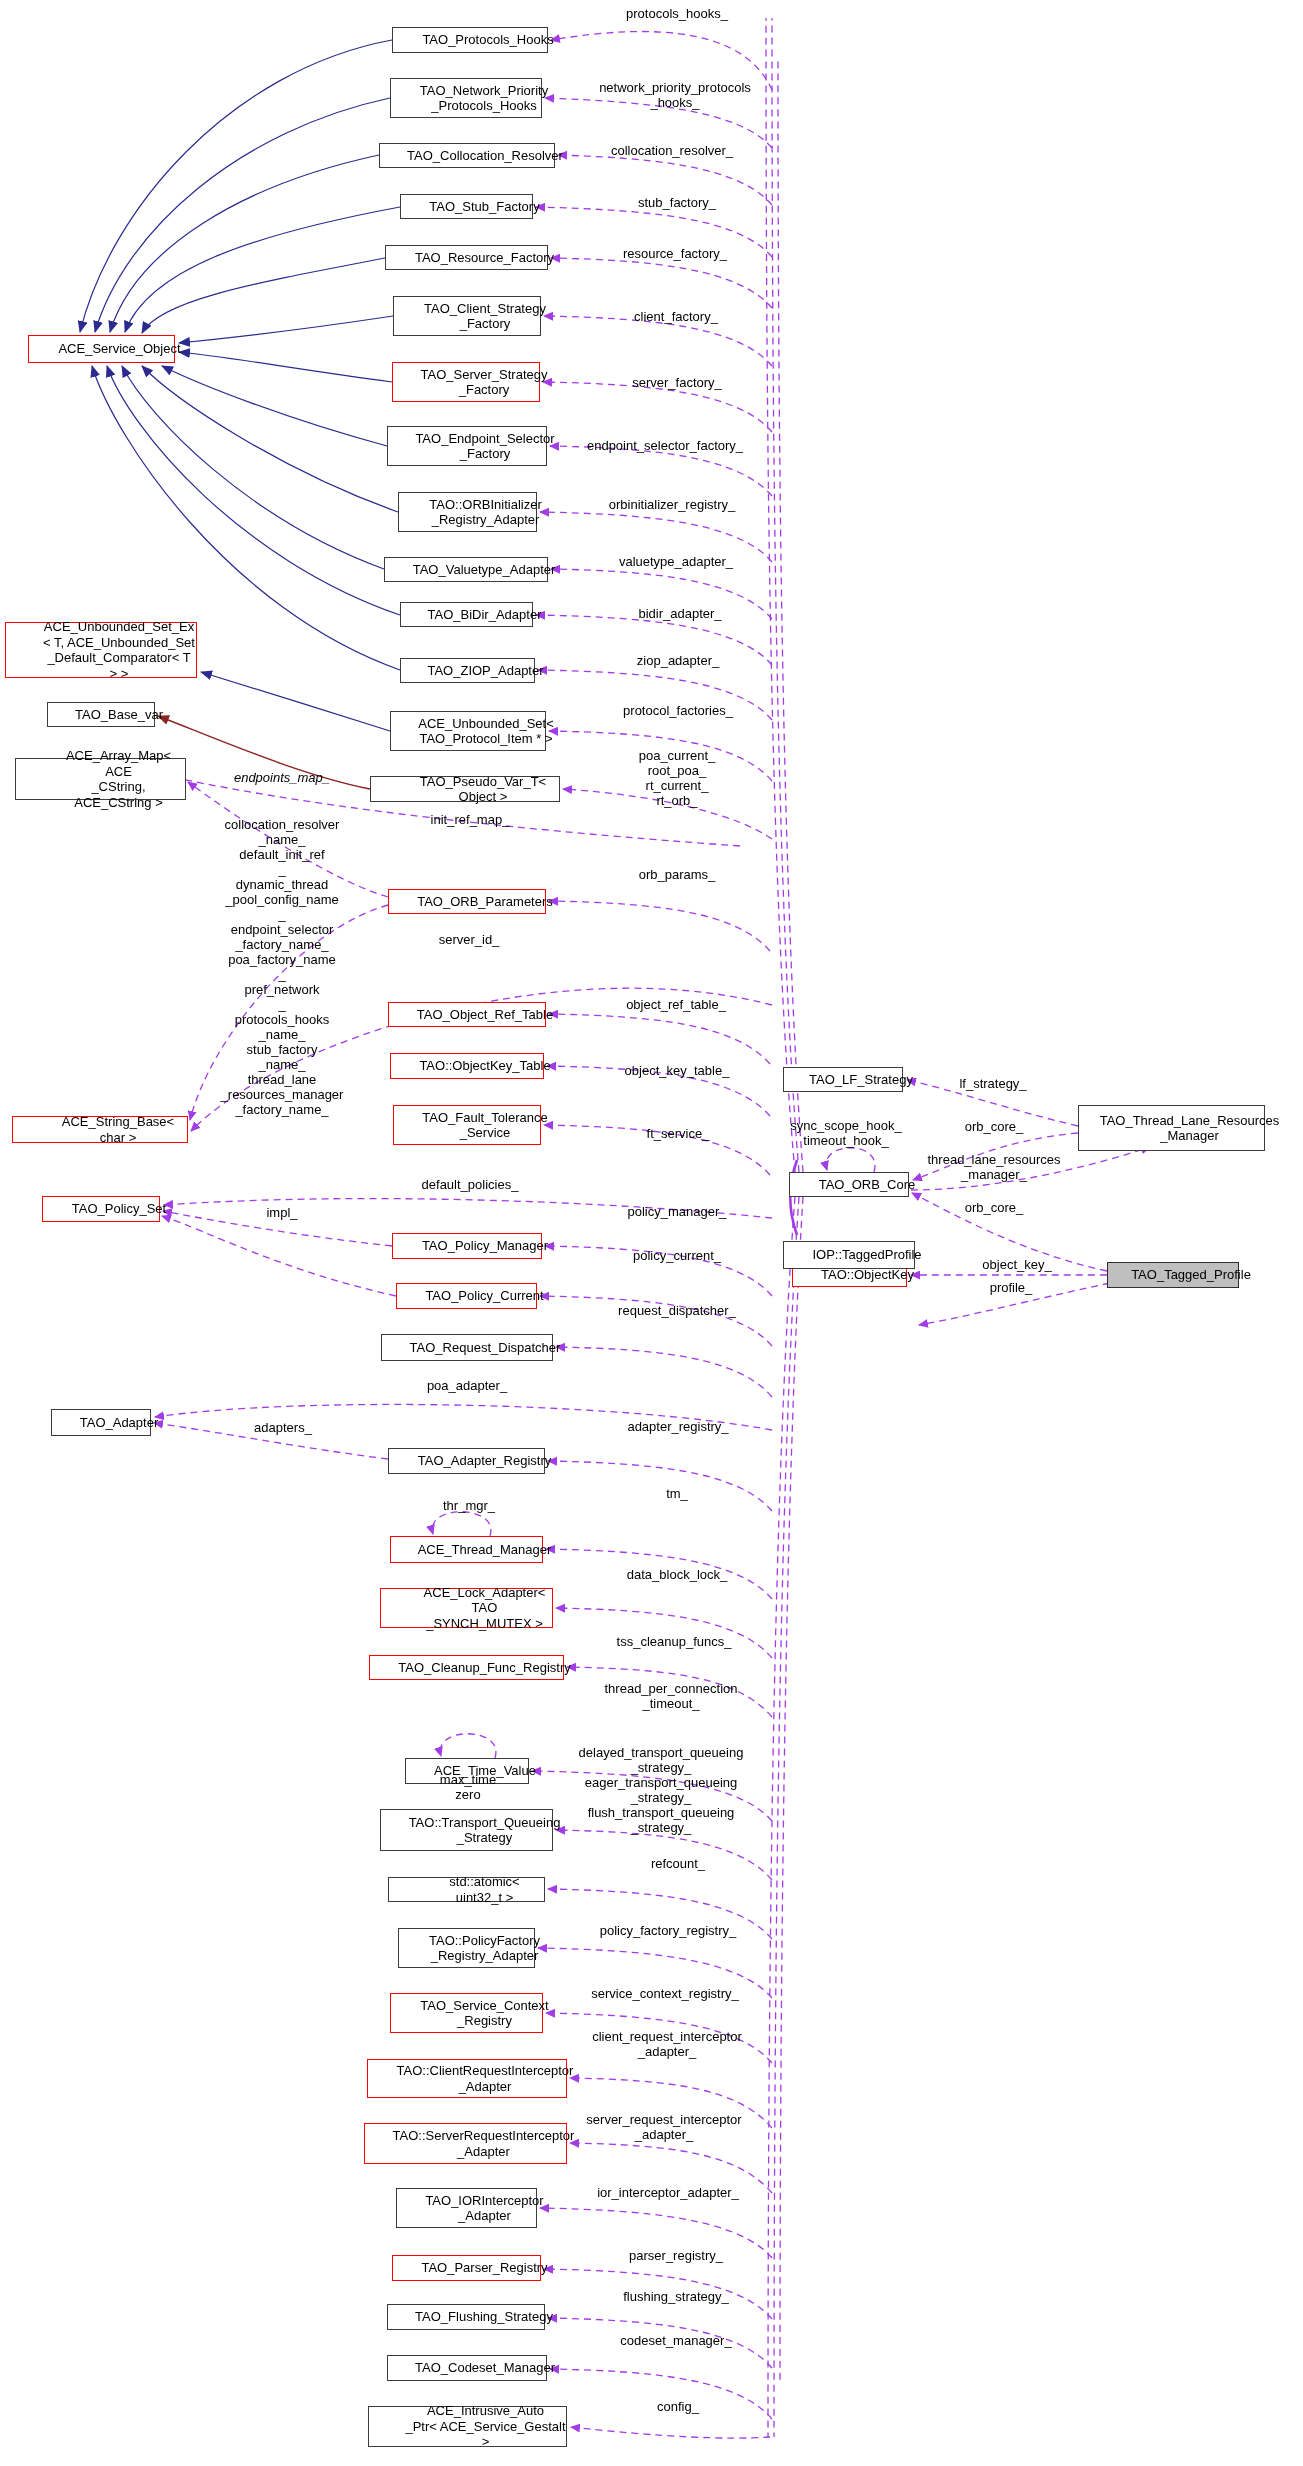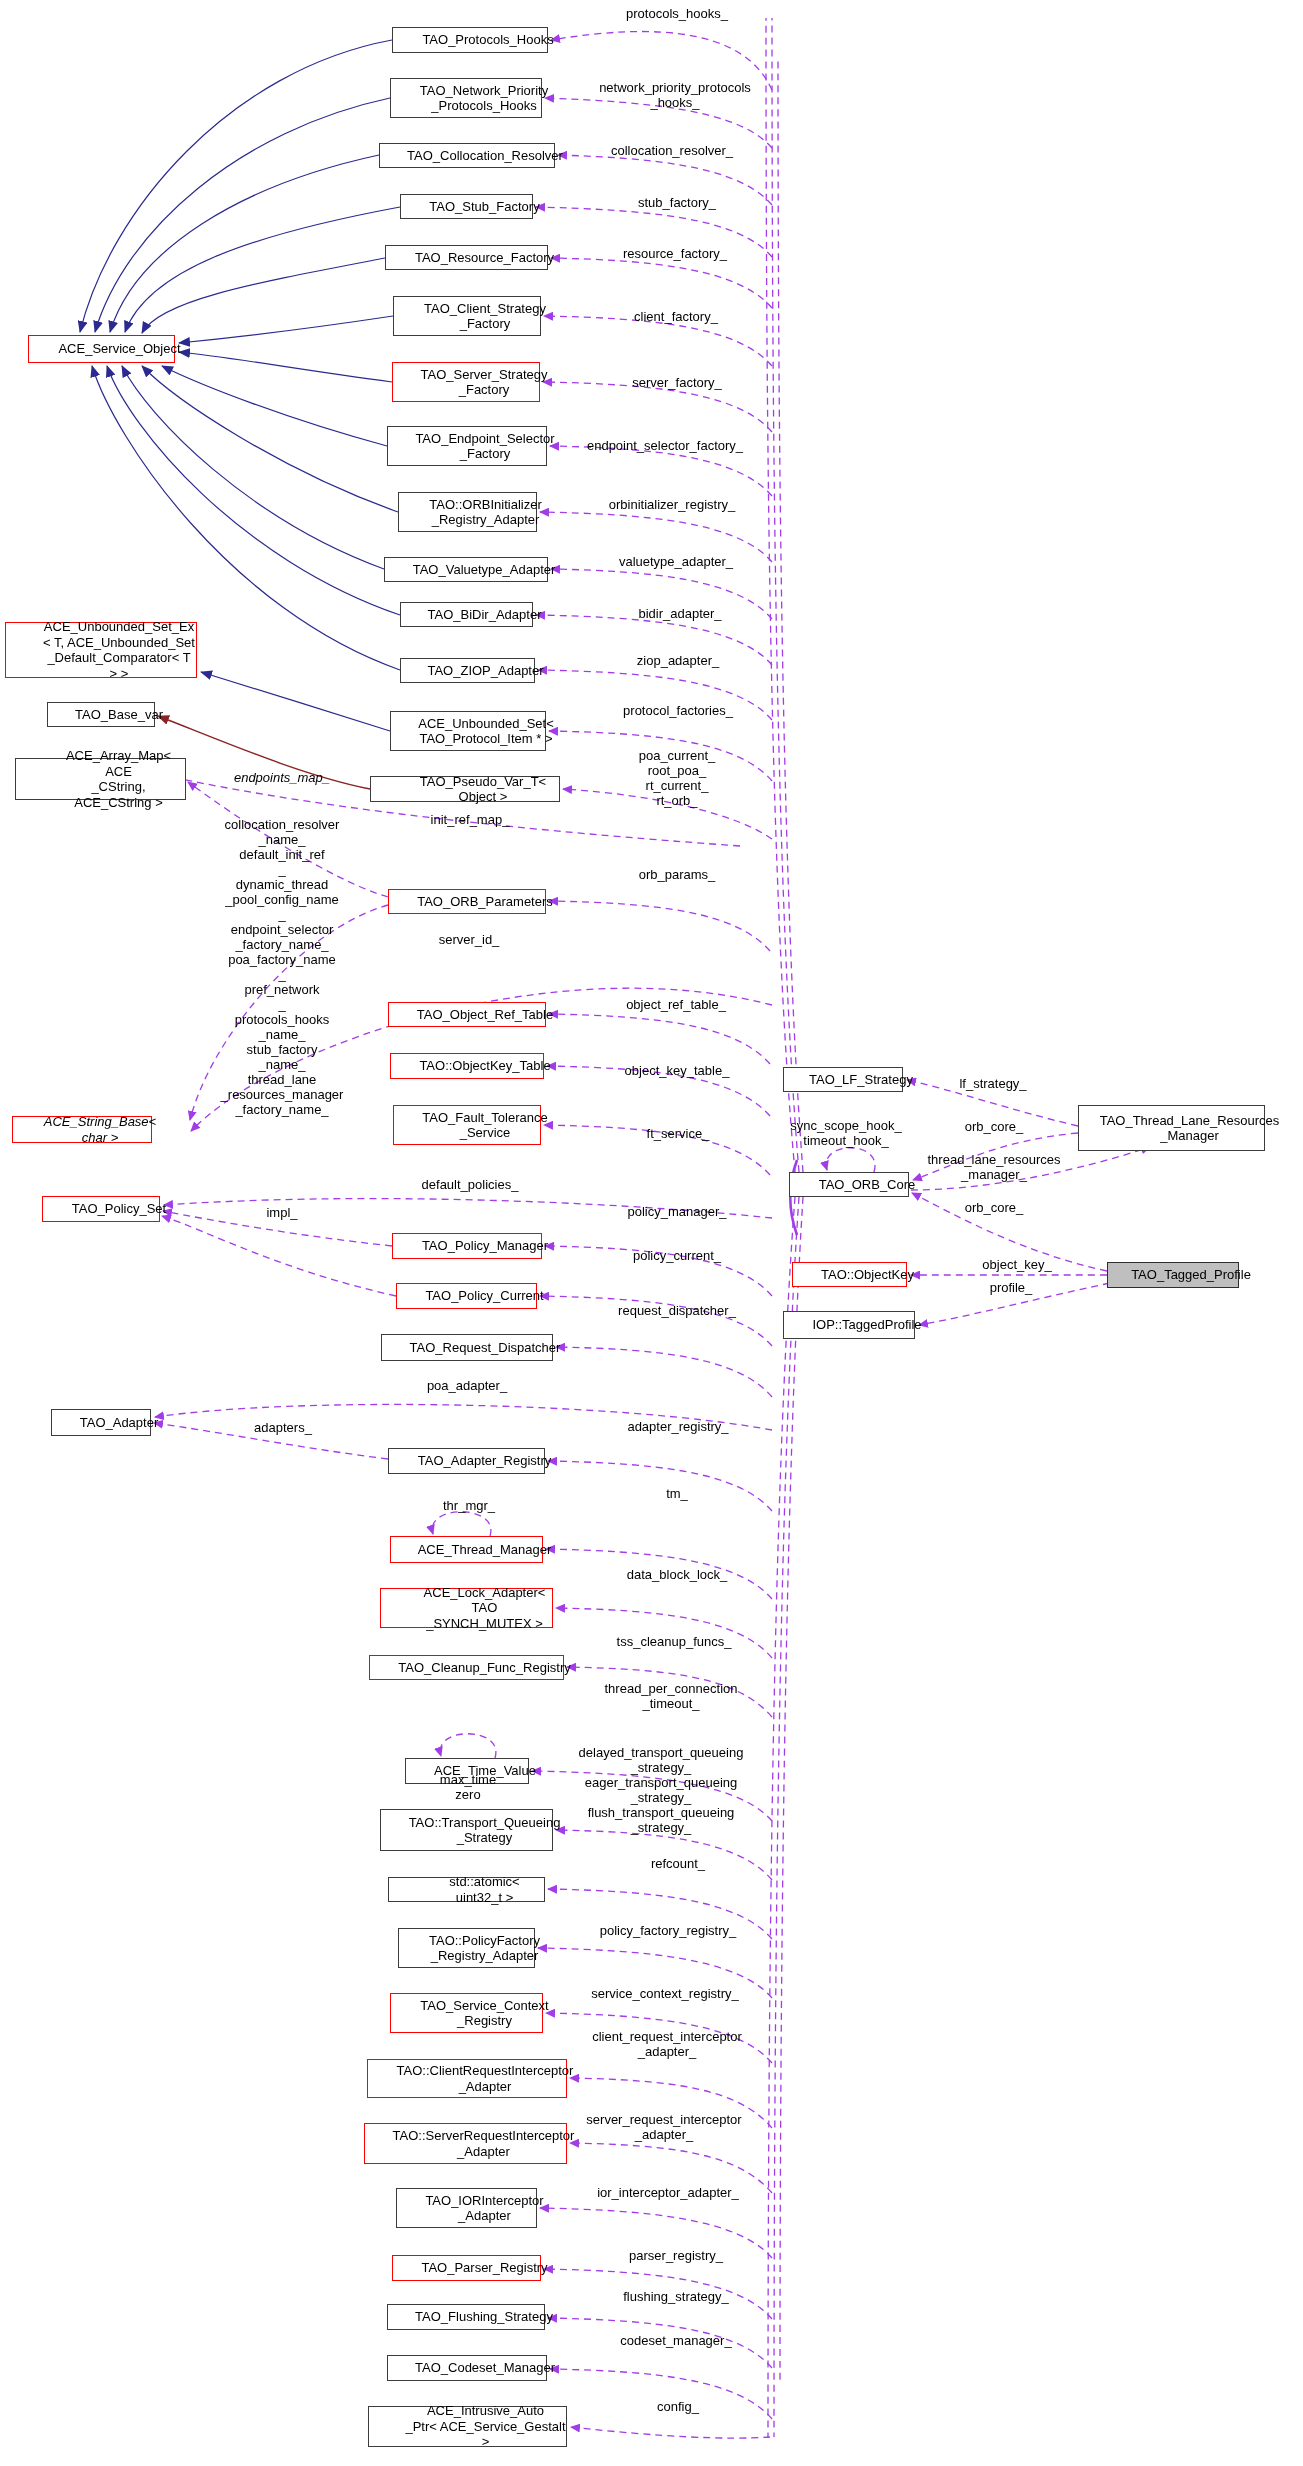--- a/index.html
+++ b/index.html
@@ -113,21 +113,21 @@
       <path d="M370,789 C300,775 220,740 158,716" class="darkred" marker-end="url(#arr-darkred)"></path>
     </svg>
   <div id="nodes">
       <div class="node red" style="left: 28px; top: 335px; width: 147px; height: 28px;">ACE_Service_Object</div>
       <div class="node red" style="left: 5px; top: 622px; width: 192px; height: 56px;">ACE_Unbounded_Set_Ex
 &lt; T, ACE_Unbounded_Set
 _Default_Comparator&lt; T &gt; &gt;</div>
       <div class="node" style="left: 47px; top: 702px; width: 108px; height: 25px;">TAO_Base_var</div>
       <div class="node" style="left: 15px; top: 758px; width: 171px; height: 42px;">ACE_Array_Map&lt; ACE
 _CString, ACE_CString &gt;</div>
-      <div class="node red" style="left: 12px; top: 1116px; width: 140px; height: 27px; font-style: italic;">ACE_String_Base&lt; char &gt;</div>
+      <div class="node red" style="left: 12px; top: 1116px; width: 176px; height: 27px;">ACE_String_Base&lt; char &gt;</div>
       <div class="node red" style="left: 42px; top: 1196px; width: 118px; height: 26px;">TAO_Policy_Set</div>
       <div class="node" style="left: 51px; top: 1409px; width: 100px; height: 27px;">TAO_Adapter</div>
       <div class="node" style="left: 392px; top: 27px; width: 156px; height: 26px;">TAO_Protocols_Hooks</div>
       <div class="node" style="left: 390px; top: 78px; width: 152px; height: 40px;">TAO_Network_Priority
 _Protocols_Hooks</div>
       <div class="node" style="left: 379px; top: 143px; width: 176px; height: 25px;">TAO_Collocation_Resolver</div>
       <div class="node" style="left: 400px; top: 194px; width: 133px; height: 25px;">TAO_Stub_Factory</div>
       <div class="node" style="left: 385px; top: 245px; width: 163px; height: 25px;">TAO_Resource_Factory</div>
       <div class="node" style="left: 393px; top: 296px; width: 148px; height: 40px;">TAO_Client_Strategy
 _Factory</div>
@@ -171,21 +171,21 @@
       <div class="node" style="left: 396px; top: 2188px; width: 141px; height: 40px;">TAO_IORInterceptor
 _Adapter</div>
       <div class="node red" style="left: 392px; top: 2255px; width: 149px; height: 26px;">TAO_Parser_Registry</div>
       <div class="node" style="left: 387px; top: 2304px; width: 158px; height: 26px;">TAO_Flushing_Strategy</div>
       <div class="node" style="left: 387px; top: 2355px; width: 160px; height: 26px;">TAO_Codeset_Manager</div>
       <div class="node" style="left: 368px; top: 2406px; width: 199px; height: 41px;">ACE_Intrusive_Auto
 _Ptr&lt; ACE_Service_Gestalt &gt;</div>
       <div class="node" style="left: 783px; top: 1067px; width: 120px; height: 25px;">TAO_LF_Strategy</div>
       <div class="node" style="left: 789px; top: 1172px; width: 120px; height: 25px;">TAO_ORB_Core</div>
       <div class="node red" style="left: 792px; top: 1262px; width: 115px; height: 25px;">TAO::ObjectKey</div>
-      <div class="node" style="left: 783px; top: 1311px; width: 132px; height: 28px;">IOP::TaggedProfile</div>
+      <div class="node" style="left: 783px; top: 1241px; width: 132px; height: 28px;">IOP::TaggedProfile</div>
       <div class="node" style="left: 1078px; top: 1105px; width: 187px; height: 46px;">TAO_Thread_Lane_Resources
 _Manager</div>
       <div class="node current" style="left: 1107px; top: 1262px; width: 132px; height: 26px;">TAO_Tagged_Profile</div>
     </div>
   <div id="labels">
       <div class="elabel" style="left: 677px; top: 6px;">protocols_hooks_</div>
       <div class="elabel" style="left: 675px; top: 80px;">network_priority_protocols
 _hooks_</div>
       <div class="elabel" style="left: 672px; top: 143px;">collocation_resolver_</div>
       <div class="elabel" style="left: 677px; top: 195px;">stub_factory_</div>

